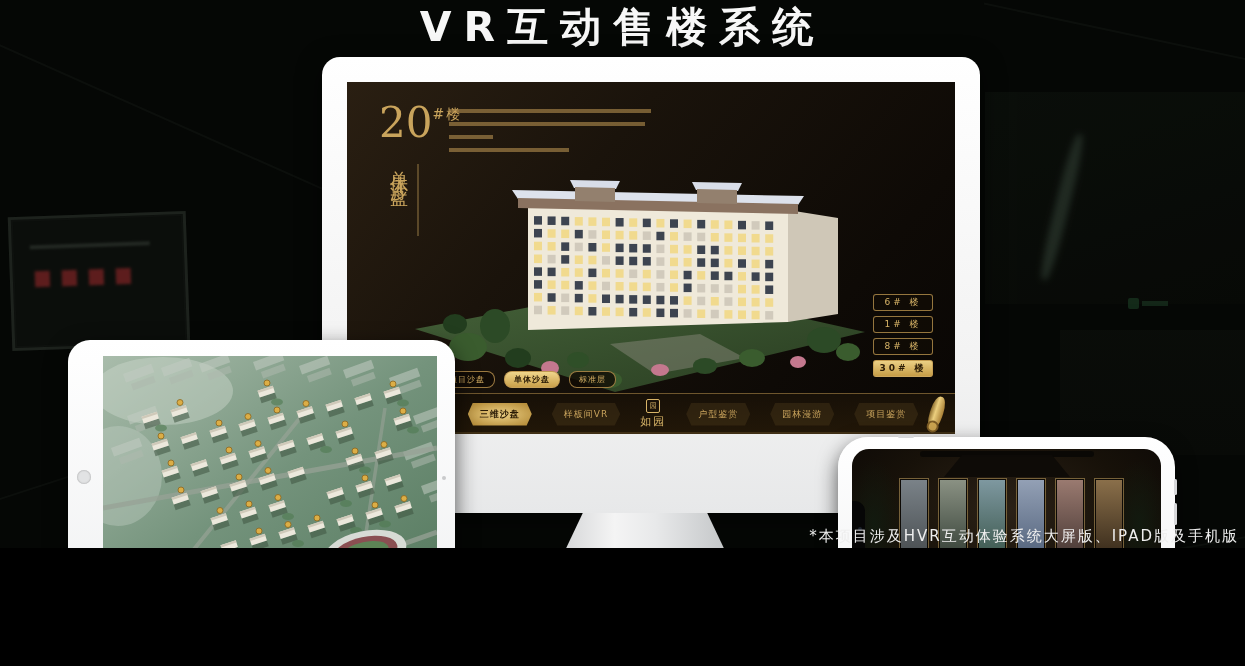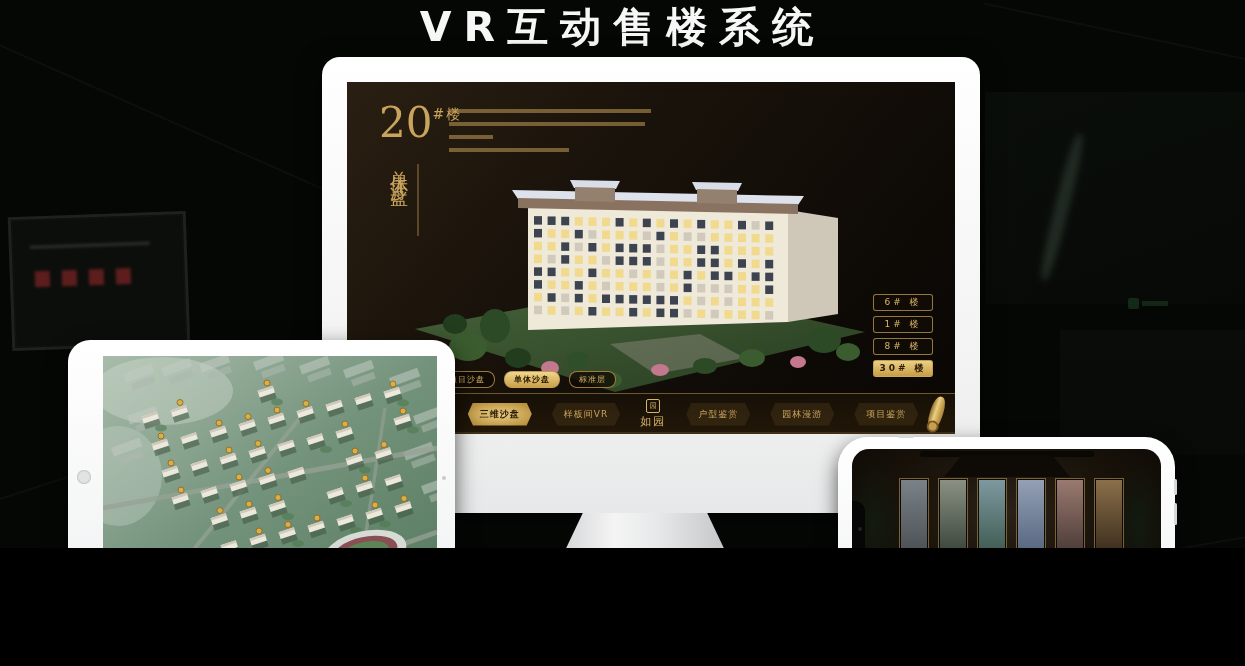--- a/index.html
+++ b/index.html
@@ -724,13 +724,14 @@
             <span class="mi">户型鉴赏</span>
             <span class="mi active">园林漫游</span>
             <span class="mi">项目鉴赏</span>
           </span>
         <span class="scroll scr-xs" style="left:5px;"></span>
         <span class="scroll scr-xs" style="right:6px;"></span>
       </div>
     </div>
   </div>
 
+  <div class="footnote">*本项目涉及HVR互动体验系统大屏版、IPAD版及手机版</div>
 </div>
 
 </body></html>

